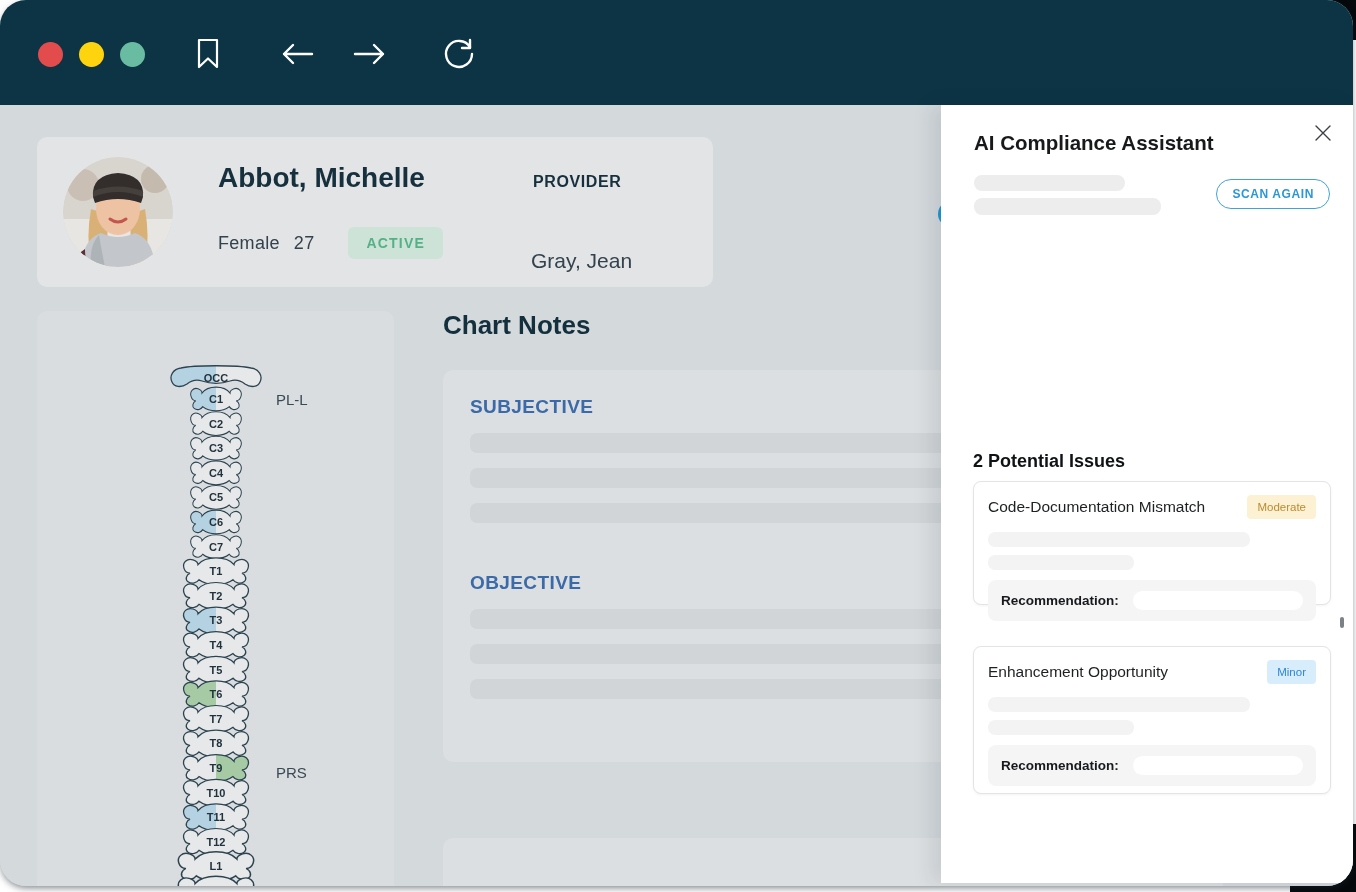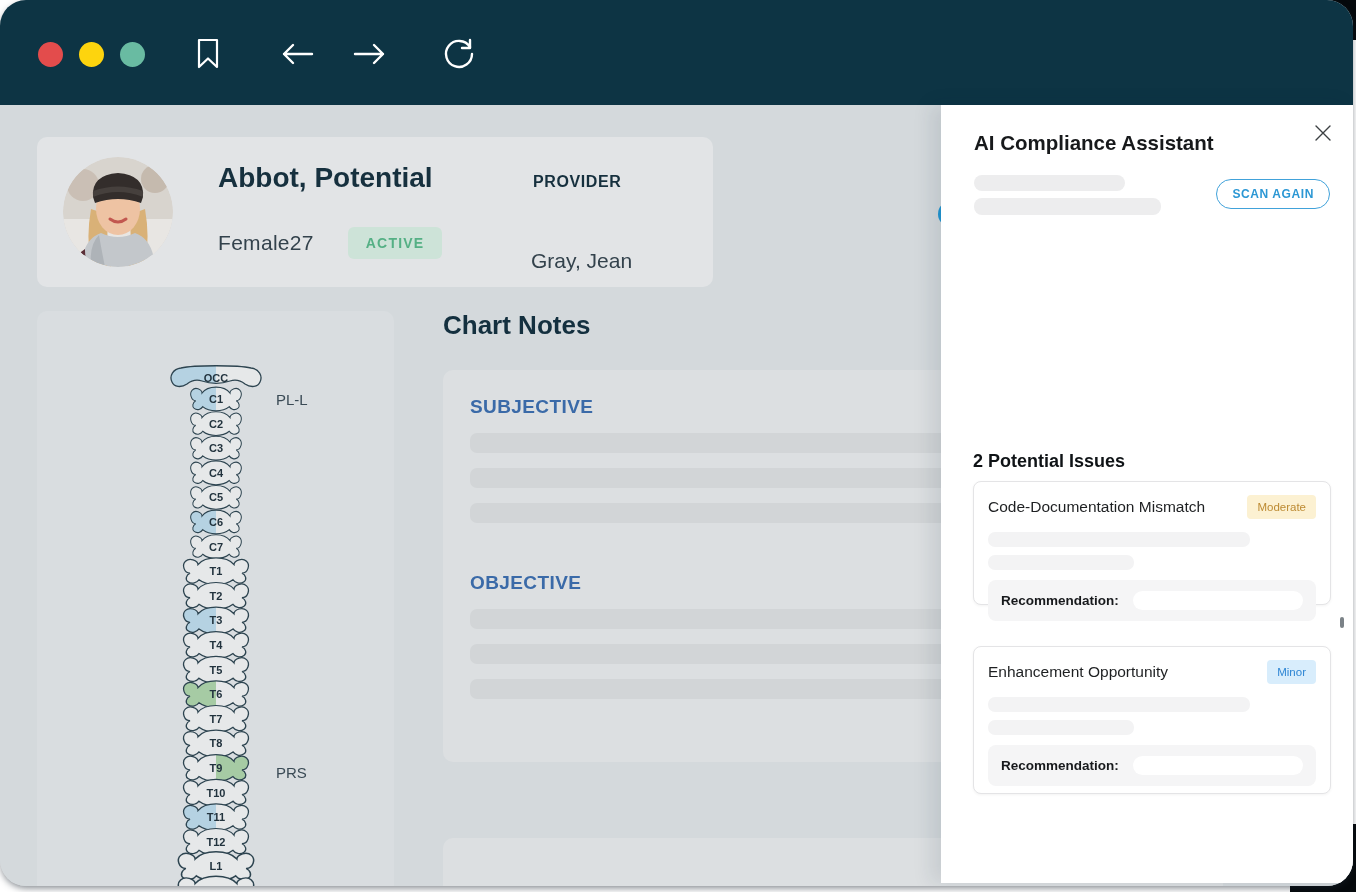--- a/index.html
+++ b/index.html
@@ -23,22 +23,22 @@
   .tb-icon svg { display:block; }
 
   
   .main { position:absolute; left:0; top:105px; width:100%; height:781px; background:#d4d9dc; }
 
   .patient-card { position:absolute; left:37px; top:32px; width:676px; height:150px;
                   background:#e2e4e6; border-radius:10px; }
   .avatar { position:absolute; left:26px; top:20px; width:110px; height:110px; border-radius:50%; overflow:hidden; }
   .p-name { position:absolute; left:181px; top:25px; font-size:28px; font-weight:bold; color:#16303e; }
   .p-row2 { position:absolute; left:181px; top:90px; display:flex; align-items:center; }
-  .p-sexage { font-size:21px; color:#33424c; letter-spacing:.3px; }
-  .p-age { }
+  .p-sexage { font-size:18px; color:#33424c; letter-spacing:.3px; }
+  .p-age { margin-left:14px; }
   .status-badge { margin-left:34px; background:#cde3d8; color:#55b085; font-size:14px; font-weight:bold;
                   letter-spacing:1.2px; padding:8px 18px; border-radius:6px; }
   .p-provider-label { position:absolute; left:496px; top:36px; font-size:16px; font-weight:bold;
                       letter-spacing:.6px; color:#16303e; }
   .p-provider-name { position:absolute; left:494px; top:112px; font-size:21px; color:#33424c; }
 
   .spine-panel { position:absolute; left:37px; top:206px; width:357px; bottom:0;
                  background:#d9dde0; border-radius:10px 10px 0 0; overflow:hidden; }
 
   .sec-title { position:absolute; left:443px; font-size:26px; font-weight:bold; color:#14303f; }
@@ -164,21 +164,21 @@
               <ellipse cx="55" cy="52" rx="22" ry="26" fill="#eec3a3"></ellipse>
               <path d="M30 40 q-2 -22 25 -24 q27 2 25 24 l-2 6 q-23 -8 -46 0 z" fill="#332d2b"></path>
               <path d="M30 40 q25 -10 50 0 l0 -6 q-25 -9 -50 0 z" fill="#46403d"></path>
               <path d="M47 62 q8 6 16 0" fill="none" stroke="#c2574f" stroke-width="3" stroke-linecap="round"></path>
               <path d="M18 110 q2 -28 20 -34 q17 8 34 0 q18 6 20 34 z" fill="#c3c7cb"></path>
               <path d="M36 78 q-10 10 -8 32 h14 q-4 -20 -6 -32 z" fill="#aeb3b8"></path>
               <path d="M22 92 q-8 4 -10 18 h12 q-2 -10 -2 -18 z" fill="#5c3038"></path>
             </g>
           </svg>
         </div>
-        <div class="p-name">Abbot, Potential</div>
+        <div class="p-name">Abbot, Michelle</div>
         <div class="p-row2">
           <span class="p-sexage">Female</span>
           <span class="p-sexage p-age">27</span>
           <span class="status-badge">ACTIVE</span>
         </div>
         <div class="p-provider-label">PROVIDER</div>
         <div class="p-provider-name">Gray, Jean</div>
       </div>
 
       <div class="spine-panel">

